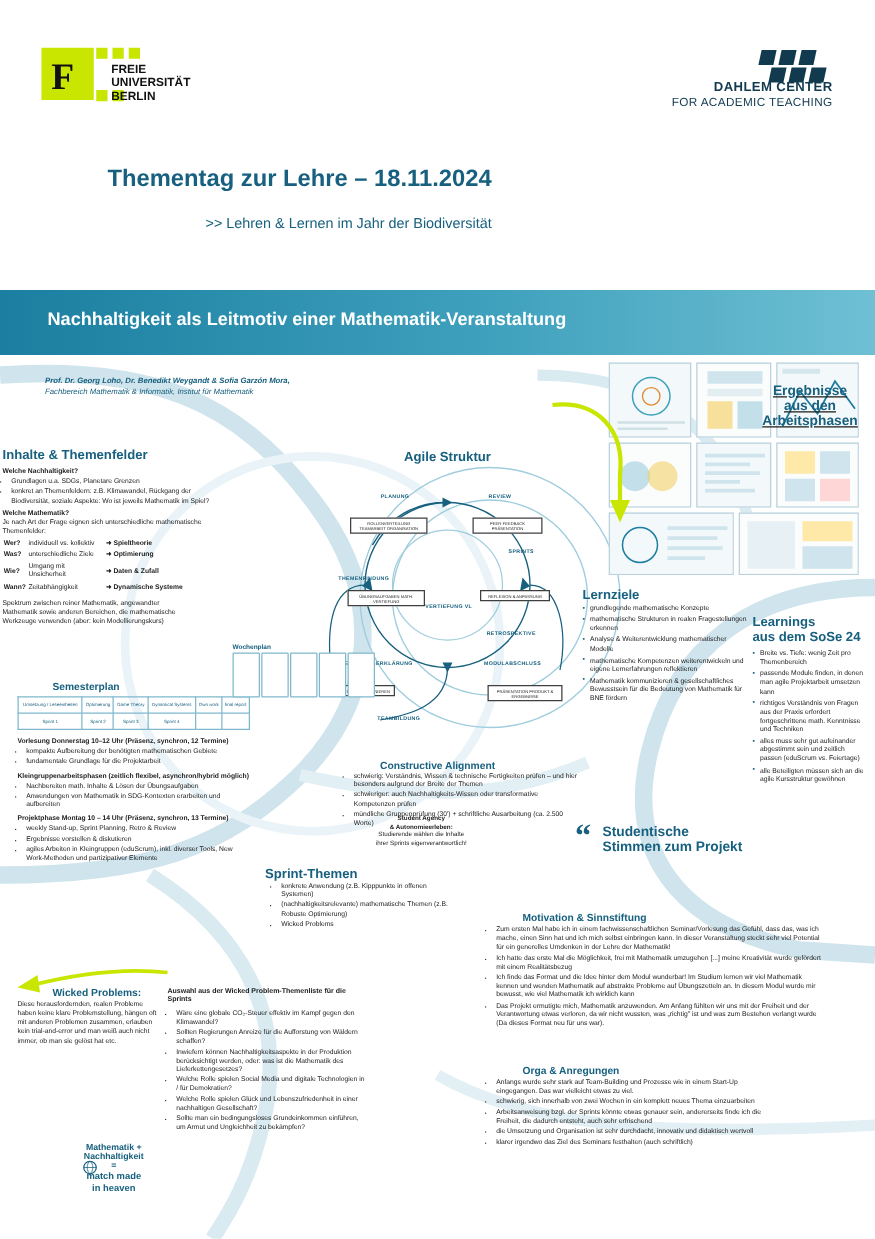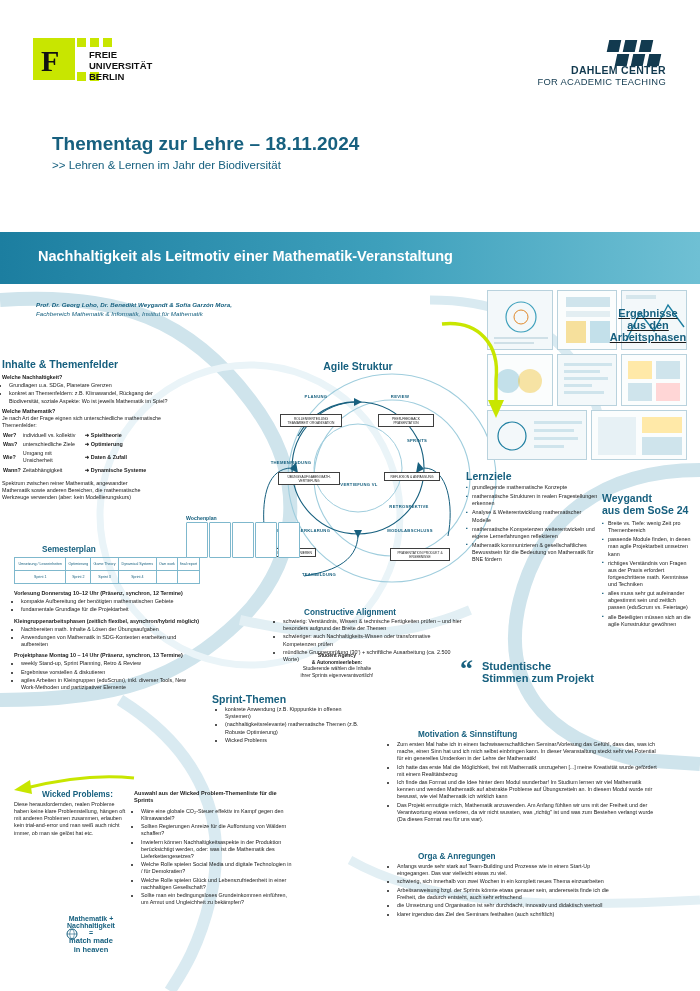--- a/index.html
+++ b/index.html
@@ -20,22 +20,22 @@
   .header { position:absolute; top:0; left:0; width:700px; height:120px; background:#fff; z-index:20;}
   .fu-logo { position:absolute; left:33px; top:38px; width:150px; height:52px; }
   .dcat { position:absolute; right:34px; top:40px; width:170px; height:52px; text-align:right; }
   .dcat-squares { position:relative; height:24px; }
   .sq { position:absolute; width:12px; height:12px; background:#123a4f; transform:skewX(-12deg); }
   .dcat-l1 { font:700 10.5px "Liberation Sans", sans-serif; color:#123a4f; letter-spacing:.3px; }
   .dcat-l2 { font:400 9.4px "Liberation Sans", sans-serif; color:#123a4f; letter-spacing:.3px; }
 
   
   .title-wrap { position:absolute; left:52px; top:133px; z-index:15; }
-  .t-main { font:700 19px "Liberation Sans", sans-serif; color:#17607f; }
-  .t-sub { font:400 11.5px "Liberation Sans", sans-serif; color:#17607f; margin-top:4px; }
+  .t-main { font:700 19px "Liberation Sans", sans-serif; color:#17607f;margin-left:34px; }
+  .t-sub { font:400 11.5px "Liberation Sans", sans-serif; color:#17607f; margin-top:18px;text-align:right; }
 
   
   .banner {
     position:absolute; left:0; top:232px; width:700px; height:52px;
     background:linear-gradient(90deg,#1c7ea0 0%, #3ea0bc 55%, #6fc0d4 100%);
     z-index:14;
   }
   .banner-text {
     position:absolute; left:38px; top:248px; z-index:16;
     font:700 14.5px "Liberation Sans", sans-serif; color:#ffffff;
@@ -419,21 +419,21 @@
     <ul class="sq-bul">
       <li>grundlegende mathematische Konzepte</li>
       <li>mathematische Strukturen in realen Fragestellungen erkennen</li>
       <li>Analyse &amp; Weiterentwicklung mathematischer Modelle</li>
       <li>mathematische Kompetenzen weiterentwickeln und eigene Lernerfahrungen reflektieren</li>
       <li>Mathematik kommunizieren &amp; gesellschaftliches Bewusstsein für die Bedeutung von Mathematik für BNE fördern</li>
     </ul>
   </div>
 
   <div id="learnings">
-    <div class="h-blue">Weygandt</div>
+    <div class="h-blue">Learnings</div>
     <div class="h-blue">aus dem SoSe 24</div>
     <ul class="sq-bul" style="margin-top:4px">
       <li>Breite vs. Tiefe: wenig Zeit pro Themenbereich</li>
       <li>passende Module finden, in denen man agile Projektarbeit umsetzen kann</li>
       <li>richtiges Verständnis von Fragen aus der Praxis erfordert fortgeschrittene math. Kenntnisse und Techniken</li>
       <li>alles muss sehr gut aufeinander abgestimmt sein und zeitlich passen (eduScrum vs. Feiertage)</li>
       <li>alle Beteiligten müssen sich an die agile Kursstruktur gewöhnen</li>
     </ul>
   </div>
 

